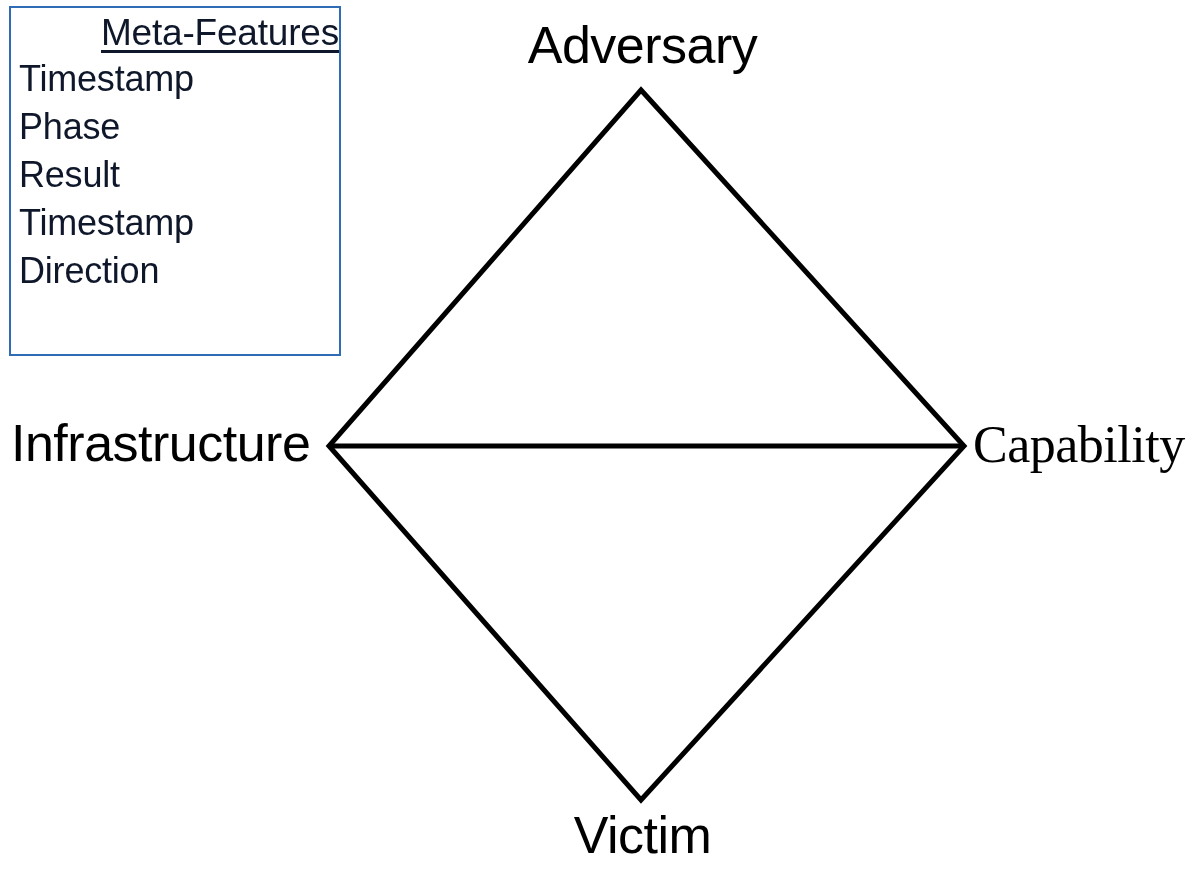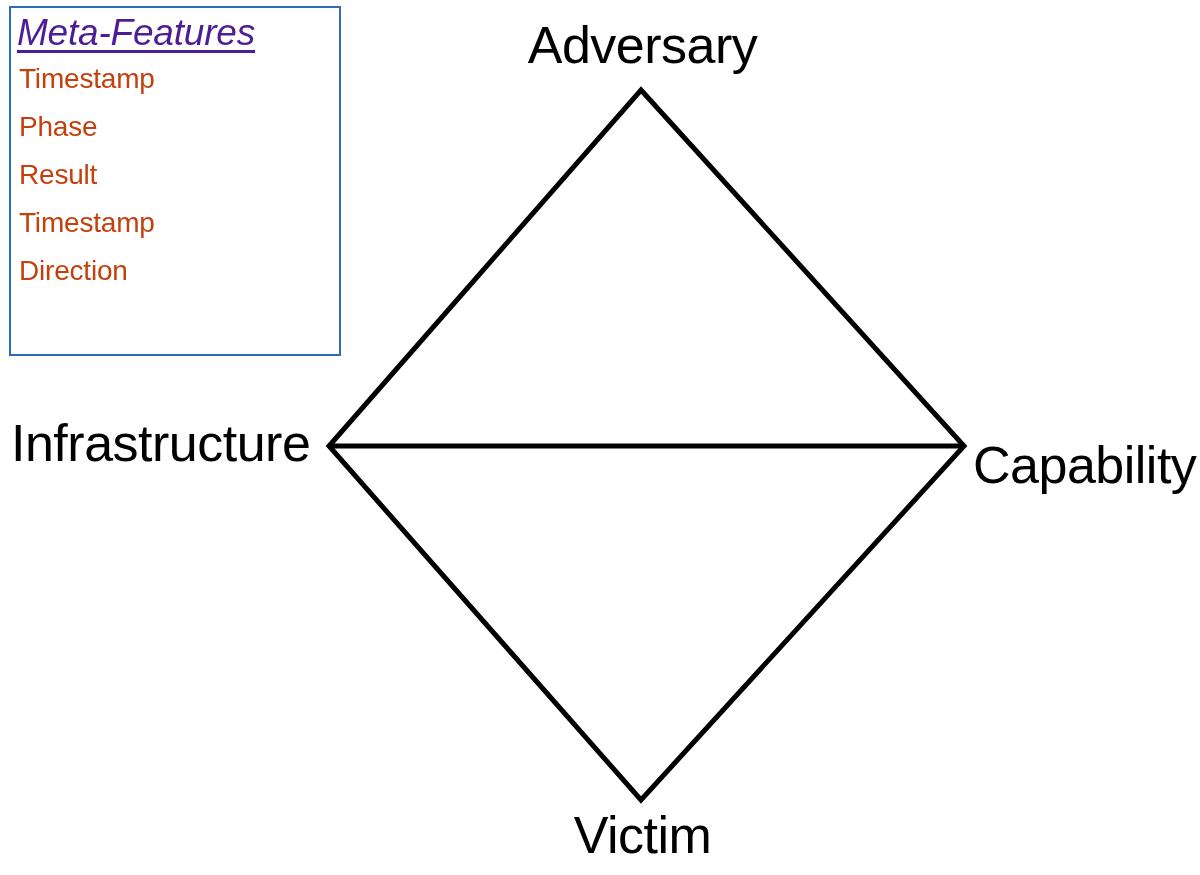--- a/index.html
+++ b/index.html
@@ -25,43 +25,42 @@
     left: 9px;
     top: 6px;
     width: 332px;
     height: 350px;
     box-sizing: border-box;
     border: 2px solid #2f6cb5;
     background: #ffffff;
   }
   #meta-features-title {
     display: block;
-    text-align: left;
+    text-align: right;
     font-size: 37px;
     line-height: 44px;
-    color: #4c1d95;
+    color: #0f172a;
     margin-top: 3px;
     margin-left: 6px;
     letter-spacing: -0.2px;
-    font-style: italic;
   }
   #meta-features-title span {
     text-decoration: underline;
     text-underline-offset: 5px;
     text-decoration-thickness: 3px;
   }
   #meta-features-list {
     list-style: none;
     margin: 0;
     padding: 0 0 0 8px;
   }
   #meta-features-list li {
-    font-size: 28px;
+    font-size: 36px;
     line-height: 48px;
-    color: #c2410c;
+    color: #0f172a;
     white-space: nowrap;
     letter-spacing: -0.2px;
   }
 
   
   #diamond-svg {
     position: absolute;
     left: 0;
     top: 0;
     width: 1200px;
@@ -82,21 +81,22 @@
     top: 16px;
     width: 1285px;
     text-align: center;
   }
   #label-infrastructure {
     left: 11px;
     top: 414px;
   }
   #label-capability {
     left: 973px;
-    top: 436px;
+    top: 416px;
+    font-family: Liberation Serif, serif;
   }
   #label-victim {
     left: 0;
     top: 806px;
     width: 1285px;
     text-align: center;
   }
 </style>
 </head>
 <body>

